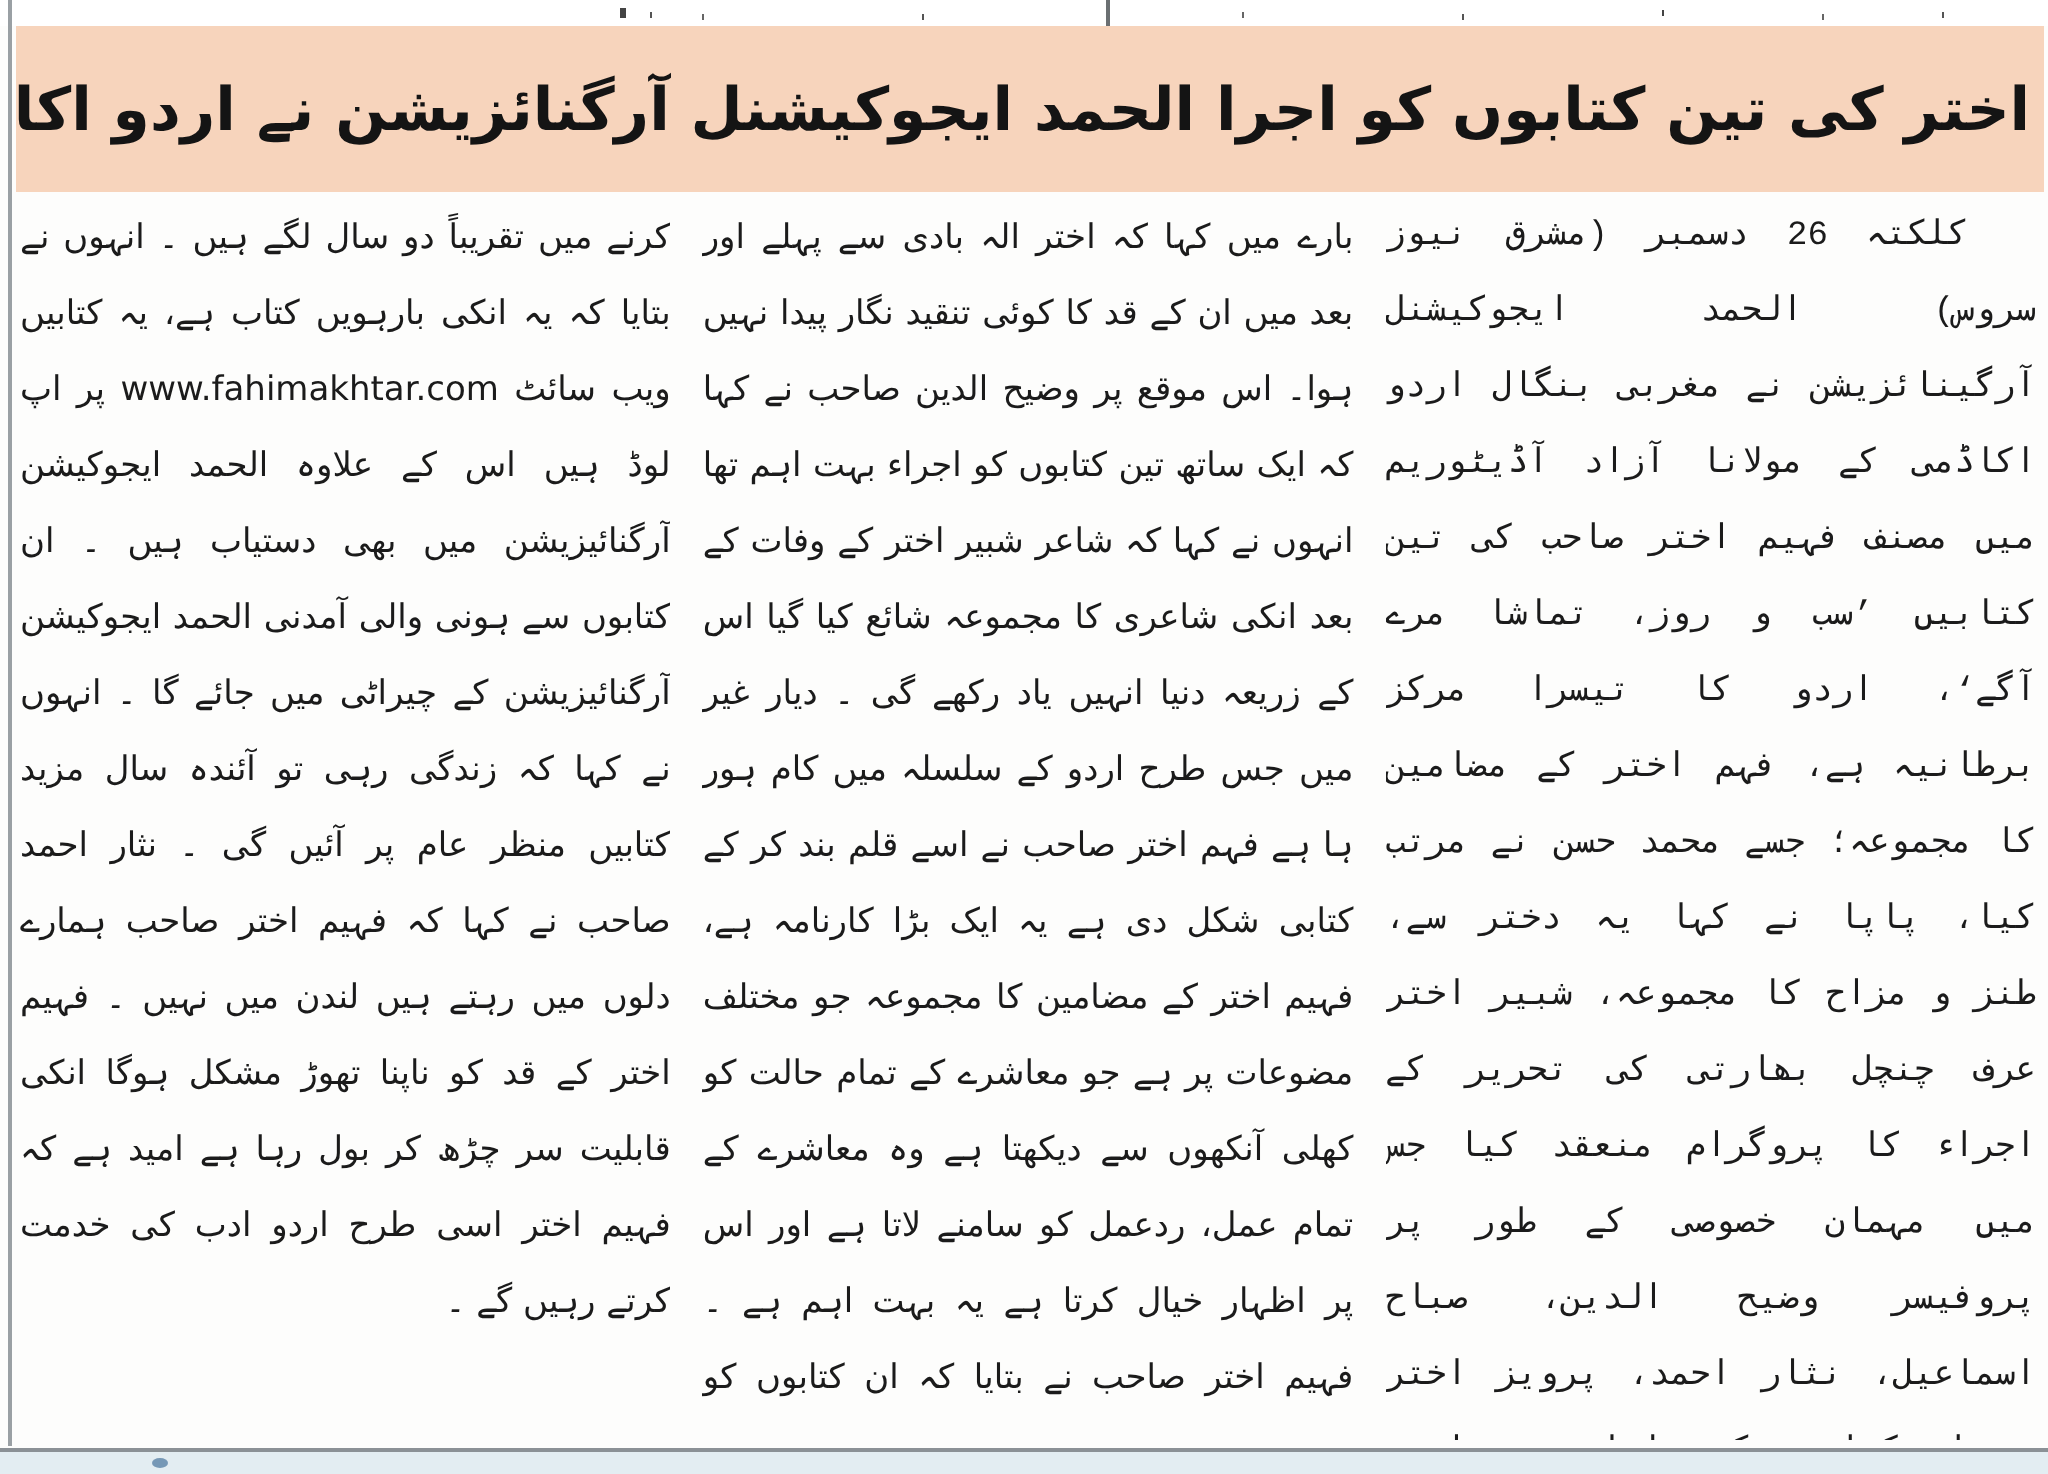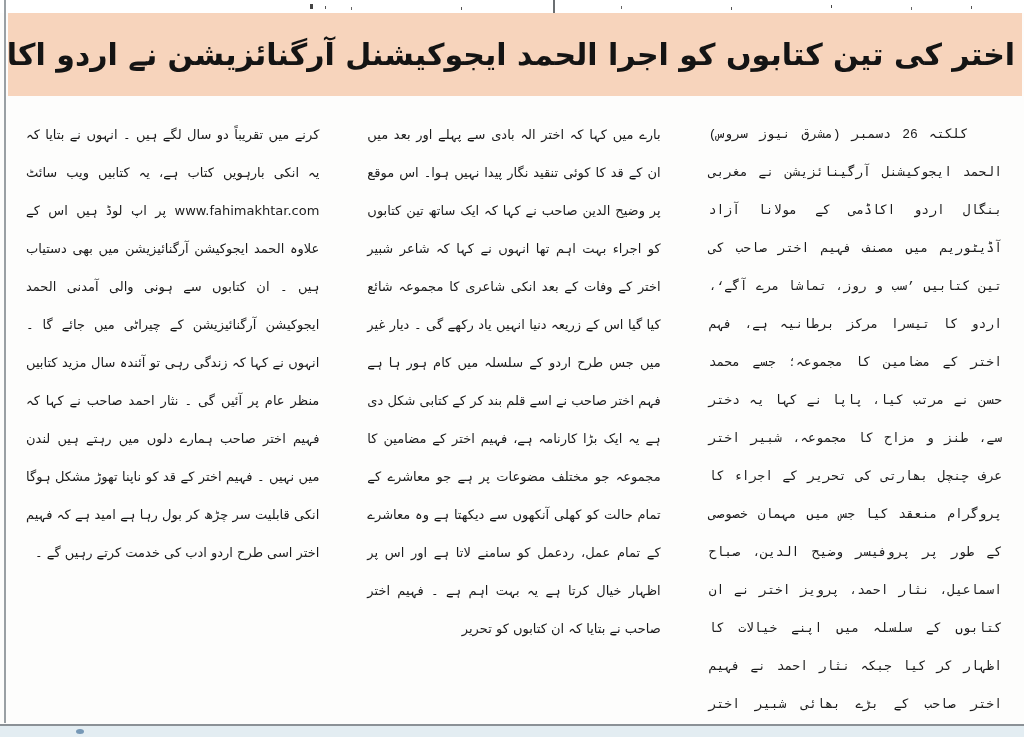--- a/index.html
+++ b/index.html
@@ -75,26 +75,26 @@
     display: flex;
     direction: rtl;
     gap: 16px;
     overflow: hidden;
   }
   .col {
     flex: 1 1 0;
     overflow: hidden;
   }
   .col p {
-    margin: 16px;
+    margin: 0;
     direction: rtl;
     unicode-bidi: embed;
     text-align: justify;
     text-align-last: right;
-    font-size: 13px;
+    font-size: 17px;
     line-height: 38px;
     color: #1b1b1b;
   }
   .col.first p { text-indent: 34px; font-family: Liberation Mono, monospace; }
   
   .footer-rule {
     position: absolute;
     left: 0; top: 724px;
     width: 1024px; height: 2px;
     background: #8b9196;

